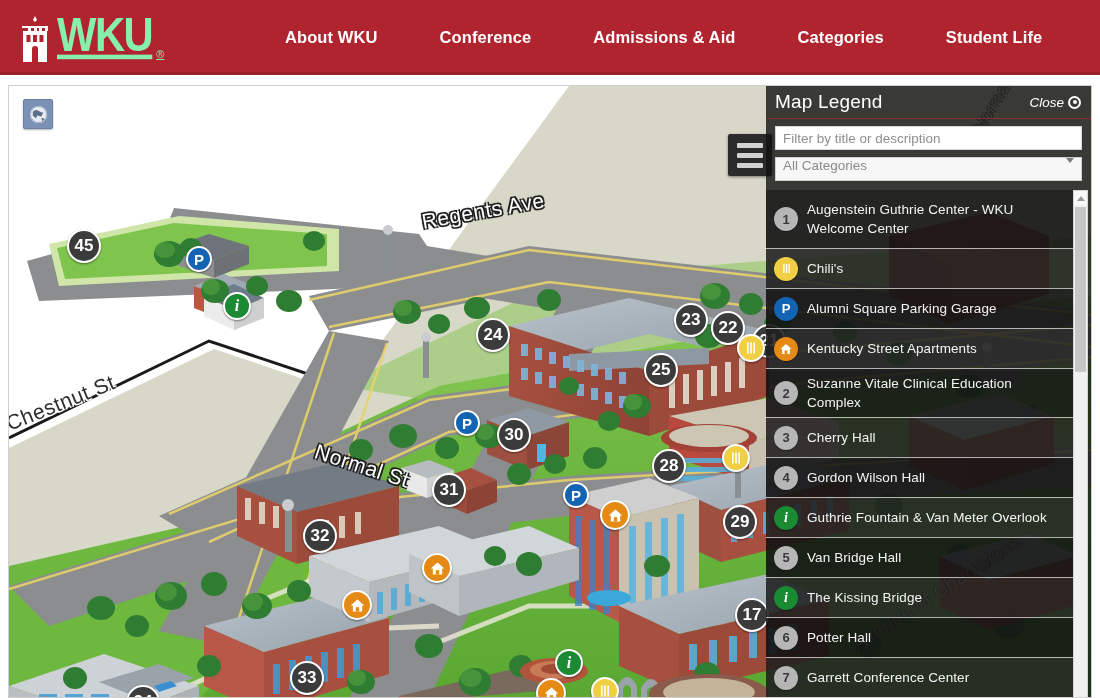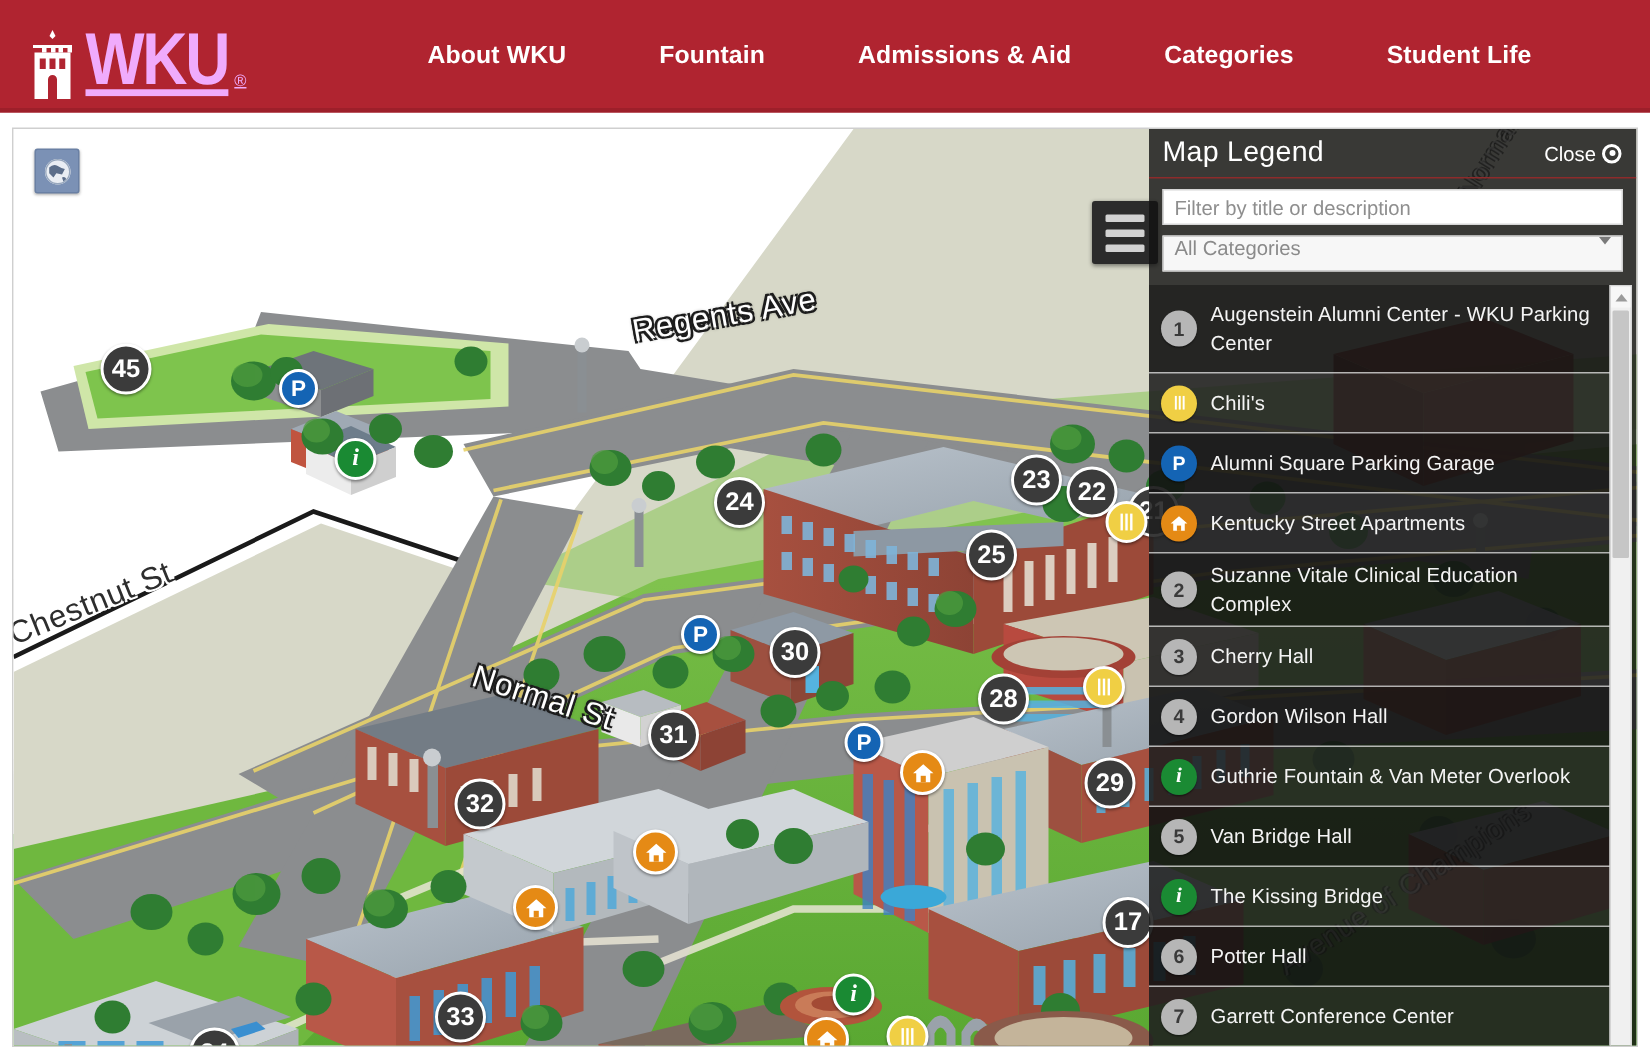--- a/index.html
+++ b/index.html
@@ -27,25 +27,25 @@
   #site-header::after {
     content: "";
     position: absolute;
     left: 0; bottom: 0;
     width: 100%; height: 3px;
     background: #9d1f2a;
   }
 
   #brand-logo {
     display: flex;
-    align-items: flex-end;
+    align-items: center;
     margin-left: 18px;
     width: 185px;
     height: 52px;
-    color: #f0abfc;
+    color: #86efac;
     user-select: none;
   }
   #brand-logo .tower {
     width: 34px; height: 44px;
     position: relative;
     margin-right: 5px;
   }
   #brand-logo .tower svg { display:block; }
   #brand-logo .wku-text {
     font-family: "Liberation Sans", sans-serif;
@@ -244,20 +244,21 @@
     color: #ffffff;
     font-size: 19px;
     font-weight: 400;
     letter-spacing: .2px;
   }
   #legend-close {
     display: flex; align-items: center; gap: 4px;
     color: #ffffff;
     font-size: 13.5px;
     cursor: pointer;
+    font-style: italic;
   }
   #legend-close .x-circle {
     width: 13px; height: 13px;
     border-radius: 50%;
     border: 2px solid #ffffff;
     display: flex; align-items: center; justify-content: center;
   }
   #legend-close .x-circle i {
     display: block;
     width: 4px; height: 4px;
@@ -411,21 +412,21 @@
         <rect x="21.5" y="19" width="4" height="7" fill="#b02430"></rect>
         <rect x="15" y="19" width="4" height="7" fill="#b02430"></rect>
       </svg>
     </span>
     <span class="wku-text">WKU</span>
     <span class="wku-text reg" style="font-size:11px; transform:none; align-self:flex-end; margin-bottom:4px; margin-left:1px;">®</span>
   </a>
 
   <nav id="main-nav">
     <a class="nav-item" href="#">About WKU</a>
-    <a class="nav-item" href="#">Fountain</a>
+    <a class="nav-item" href="#">Conference</a>
     <a class="nav-item" href="#">Admissions &amp; Aid</a>
     <a class="nav-item" href="#">Categories</a>
     <a class="nav-item" href="#">Student Life</a>
   </nav>
 </div>
 
 <div id="map-viewport">
   <div id="map-frame">
 
     <div id="map-art">
@@ -857,21 +858,21 @@
               <rect x="13" y="3" width="2" height="14" fill="#fff"></rect>
             </svg>
           </div>
         </div>
         <div class="marker num" style="left: 652px; top: 284px;">
           <div class="pin">25</div>
         </div>
         <div class="marker parking" style="left: 458px; top: 337px;">
           <div class="pin">P</div>
         </div>
-        <div class="marker num" style="left: 521px; top: 349px;">
+        <div class="marker num" style="left: 505px; top: 349px;">
           <div class="pin">30</div>
         </div>
         <div class="marker num" style="left: 660px; top: 343px; margin-top: 37px;">
           <div class="pin">28</div>
         </div>
         <div class="marker dining" style="left: 727px; top: 372px;">
           <div class="pin">
             <svg width="16" height="16" viewBox="0 0 20 20">
               <rect x="5" y="3" width="2" height="14" fill="#fff"></rect>
               <rect x="9" y="3" width="2" height="14" fill="#fff"></rect>
@@ -963,21 +964,21 @@
         <div id="legend-category-select">
           <span>All Categories</span>
           <span class="caret"></span>
         </div>
       </div>
 
       <div id="legend-list-wrap">
         <div id="legend-list">
             <div class="legend-row tall">
               <span class="legend-icon num">1</span>
-              <span class="legend-label">Augenstein Alumni Center - WKU Parking Center</span>
+              <span class="legend-label">Augenstein Guthrie Center - WKU Welcome Center</span>
             </div>
             <div class="legend-row">
               <span class="legend-icon dine">
                 <svg width="13" height="13" viewBox="0 0 20 20">
                   <rect x="5" y="3" width="2" height="14" fill="#fff"></rect>
                   <rect x="9" y="3" width="2" height="14" fill="#fff"></rect>
                   <rect x="13" y="3" width="2" height="14" fill="#fff"></rect>
                 </svg>
               </span>
               <span class="legend-label">Chili's</span>

